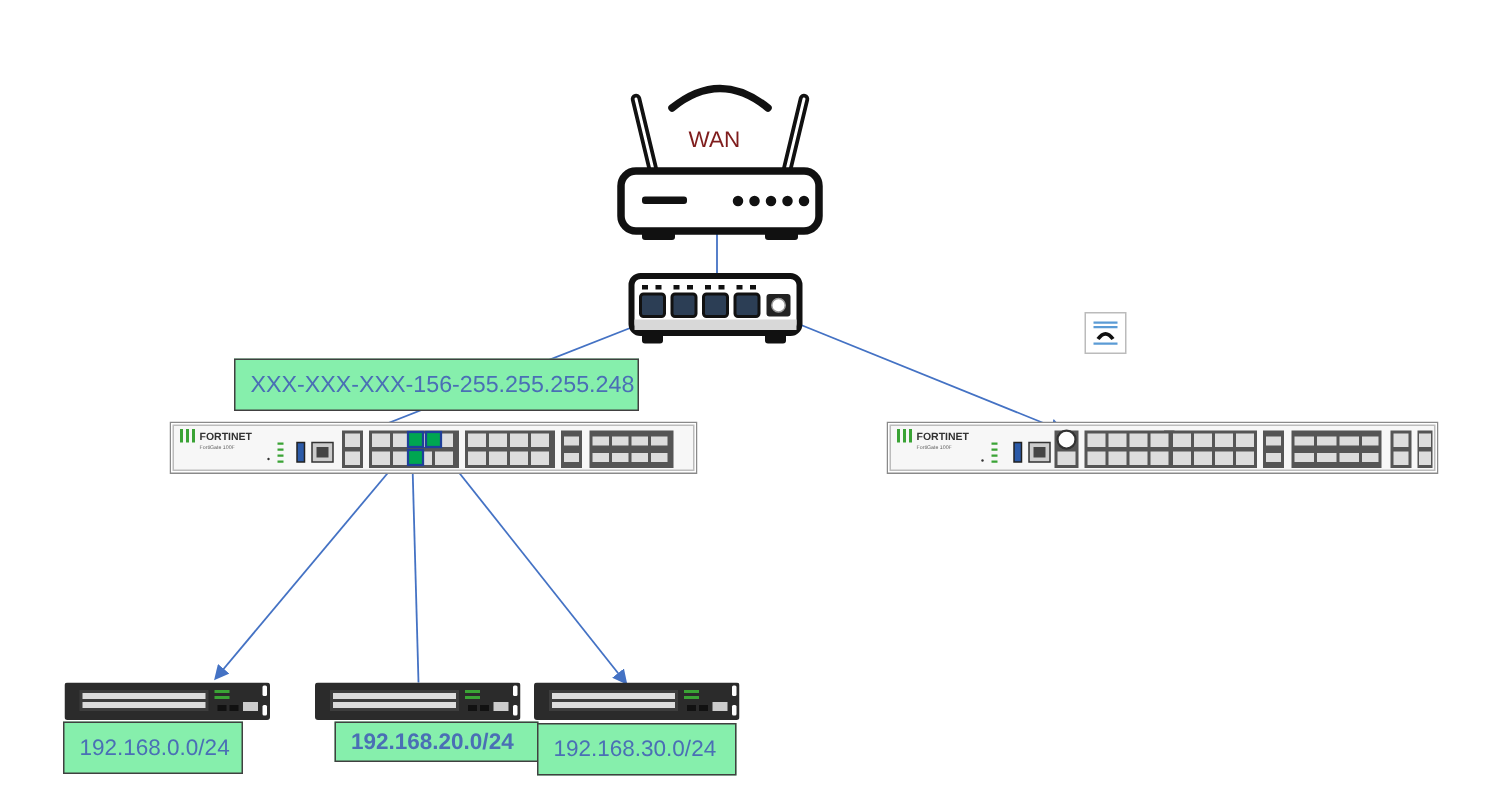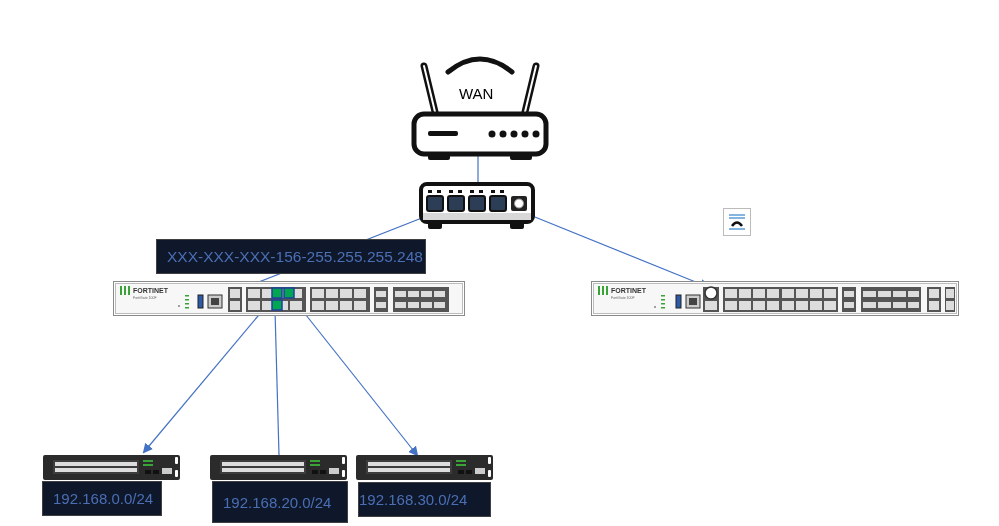--- a/index.html
+++ b/index.html
@@ -1,22 +1,22 @@
 <!DOCTYPE html>
 <html><head>
 <meta charset="utf-8">
 <style>
   html, body { margin: 0; padding: 0; background: #ffffff; }
   body { width: 999px; height: 526px; position: relative; overflow: hidden;
          font-family: "Liberation Sans", "DejaVu Sans", sans-serif; }
   .abs { position: absolute; }
   svg { display: block; }
-  .label-box { position: absolute; border: 1px solid #404040; background: #0f172a;
+  .label-box { position: absolute; border: 1px solid #404040; background: #86efac;
                color: #4a6fb5; display: flex; align-items: center; }
-  .wan-label { position: absolute; color: #000000; font-size: 15px; }
+  .wan-label { position: absolute; color: #7f1d1d; font-size: 15px; }
   .fg-text { font-family: "Liberation Sans", sans-serif; }
 </style>
 </head>
 <body>
 
 <svg class="abs" style="left:0;top:0" width="999" height="526">
   <defs>
     <marker id="arr" markerWidth="10" markerHeight="10" refX="8" refY="5" orient="auto" markerUnits="userSpaceOnUse">
       <path d="M0,0 L10,5 L0,10 z" fill="#4472c4"></path>
     </marker>
@@ -260,34 +260,34 @@
         <rect x="100" y="5" width="10" height="2"></rect>
         <rect x="100" y="9" width="10" height="2"></rect>
       </g>
     <rect x="102" y="15" width="6" height="4" fill="#111"></rect>
       <rect x="110" y="15" width="6" height="4" fill="#111"></rect>
     <rect x="119" y="13" width="10" height="6" fill="#ccc"></rect>
     <rect x="132" y="2" width="3" height="7" rx="1" fill="#fff"></rect>
       <rect x="132" y="15" width="3" height="7" rx="1" fill="#fff"></rect>
   </svg>
 </div>
-<div class="label-box" style="left:212px;top:481px;width:136px;height:42px;font-size:15px;padding-left:10px;box-sizing:border-box;">192.168.20.0/24</div>
+<div class="label-box" style="left:223px;top:481px;width:136px;height:27px;font-size:15px;padding-left:10px;box-sizing:border-box;font-weight:bold;">192.168.20.0/24</div>
 
 <div class="abs" style="left:356px;top:455px;">
   <svg width="137" height="25">
     <rect x="0" y="0" width="137" height="25" rx="2" fill="#2b2b2b"></rect>
     <rect x="10" y="5" width="86" height="14" fill="#3d3d3d"></rect>
     <g fill="#ddd">
         <rect x="12" y="7" width="82" height="4"></rect>
         <rect x="12" y="13" width="82" height="4"></rect>
       </g>
     <g fill="#3aa335">
         <rect x="100" y="5" width="10" height="2"></rect>
         <rect x="100" y="9" width="10" height="2"></rect>
       </g>
     <rect x="102" y="15" width="6" height="4" fill="#111"></rect>
       <rect x="110" y="15" width="6" height="4" fill="#111"></rect>
     <rect x="119" y="13" width="10" height="6" fill="#ccc"></rect>
     <rect x="132" y="2" width="3" height="7" rx="1" fill="#fff"></rect>
       <rect x="132" y="15" width="3" height="7" rx="1" fill="#fff"></rect>
   </svg>
 </div>
-<div class="label-box" style="left:358px;top:482px;width:133px;height:35px;font-size:15px;box-sizing:border-box;">192.168.30.0/24</div>
+<div class="label-box" style="left:358px;top:482px;width:133px;height:35px;font-size:15px;padding-left:10px;box-sizing:border-box;">192.168.30.0/24</div>
 
 </body></html>

